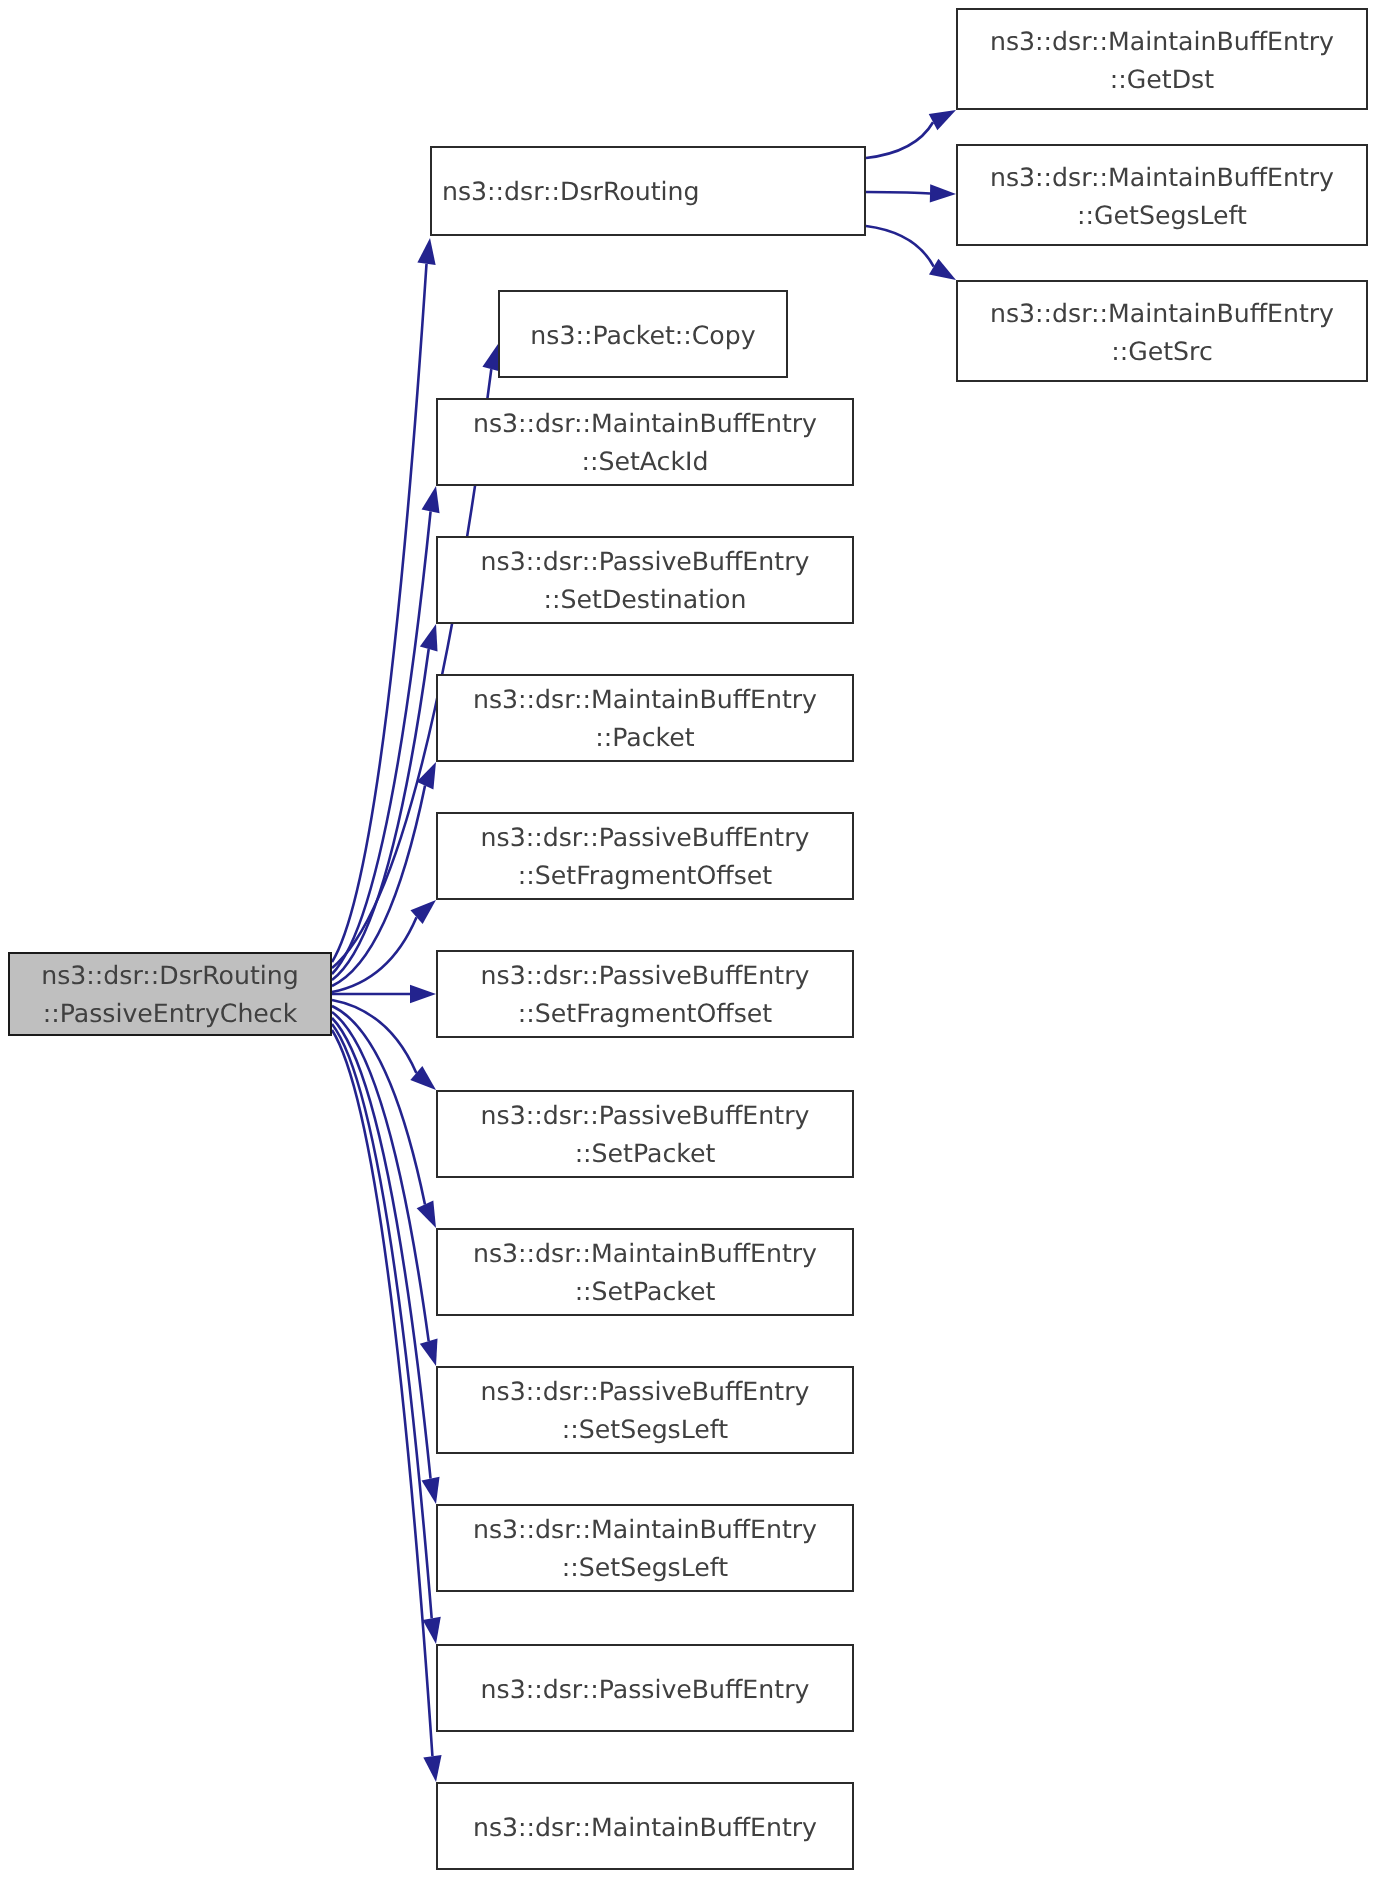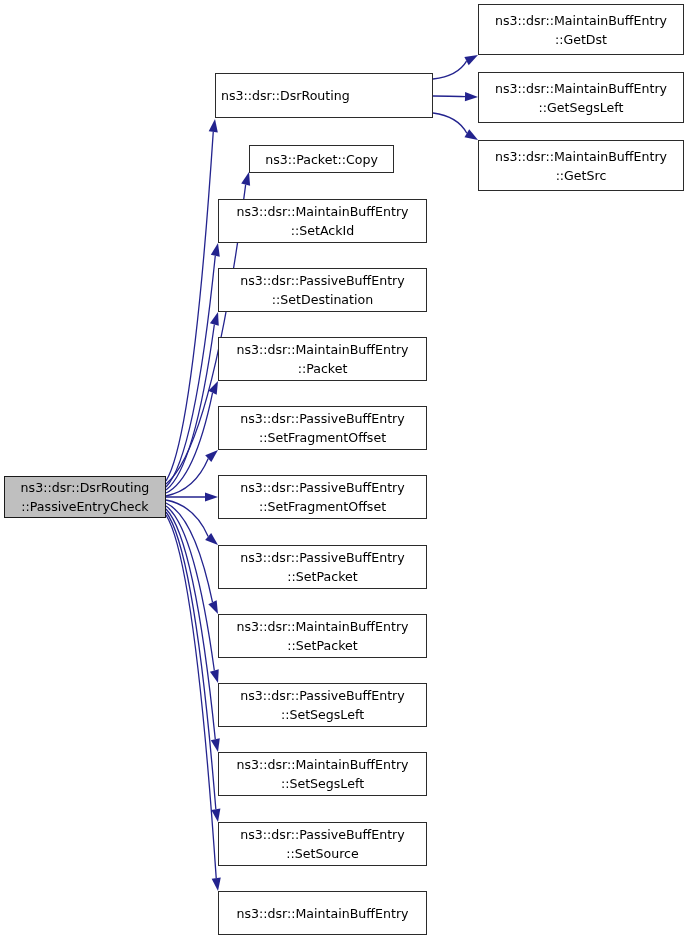--- a/index.html
+++ b/index.html
@@ -35,21 +35,21 @@
     justify-content: center;
     overflow: hidden;
   }
   .node-box.root {
     background: #bfbfbf;
     border-color: #1a1a1a;
   }
   .node-line {
     font-size: 12.6px;
     line-height: 19px;
-    color: #000000;
+    color: #404040;
     white-space: pre;
     text-align: center;
     padding: 0 5px;
   }
   .node-box.align-left .node-line {
     text-align: left;
   }
   .edge-path {
     fill: none;
     stroke: #23238e;
@@ -131,21 +131,21 @@
       </g>
     </svg>
   <div id="node-layer">
       <div class="node-box root" style="left: 4px; top: 476px; width: 162px; height: 42px;">
         <div class="node-line">ns3::dsr::DsrRouting</div>
         <div class="node-line">::PassiveEntryCheck</div>
       </div>
       <div class="node-box align-left" style="left: 215px; top: 73px; width: 218px; height: 45px;">
         <div class="node-line">ns3::dsr::DsrRouting</div>
       </div>
-      <div class="node-box" style="left: 249px; top: 145px; width: 145px; height: 28px;">
+      <div class="node-box" style="left: 249px; top: 145px; width: 145px; height: 44px;">
         <div class="node-line">ns3::Packet::Copy</div>
       </div>
       <div class="node-box" style="left: 218px; top: 199px; width: 209px; height: 44px;">
         <div class="node-line">ns3::dsr::MaintainBuffEntry</div>
         <div class="node-line">::SetAckId</div>
       </div>
       <div class="node-box" style="left: 218px; top: 268px; width: 209px; height: 44px;">
         <div class="node-line">ns3::dsr::PassiveBuffEntry</div>
         <div class="node-line">::SetDestination</div>
       </div>
@@ -172,21 +172,20 @@
       <div class="node-box" style="left: 218px; top: 683px; width: 209px; height: 44px;">
         <div class="node-line">ns3::dsr::PassiveBuffEntry</div>
         <div class="node-line">::SetSegsLeft</div>
       </div>
       <div class="node-box" style="left: 218px; top: 752px; width: 209px; height: 44px;">
         <div class="node-line">ns3::dsr::MaintainBuffEntry</div>
         <div class="node-line">::SetSegsLeft</div>
       </div>
       <div class="node-box" style="left: 218px; top: 822px; width: 209px; height: 44px;">
         <div class="node-line">ns3::dsr::PassiveBuffEntry</div>
-        <div class="node-line">::SetSource</div>
       </div>
       <div class="node-box" style="left: 218px; top: 891px; width: 209px; height: 44px;">
         <div class="node-line">ns3::dsr::MaintainBuffEntry</div>
       </div>
       <div class="node-box" style="left: 478px; top: 4px; width: 206px; height: 51px;">
         <div class="node-line">ns3::dsr::MaintainBuffEntry</div>
         <div class="node-line">::GetDst</div>
       </div>
       <div class="node-box" style="left: 478px; top: 72px; width: 206px; height: 51px;">
         <div class="node-line">ns3::dsr::MaintainBuffEntry</div>

